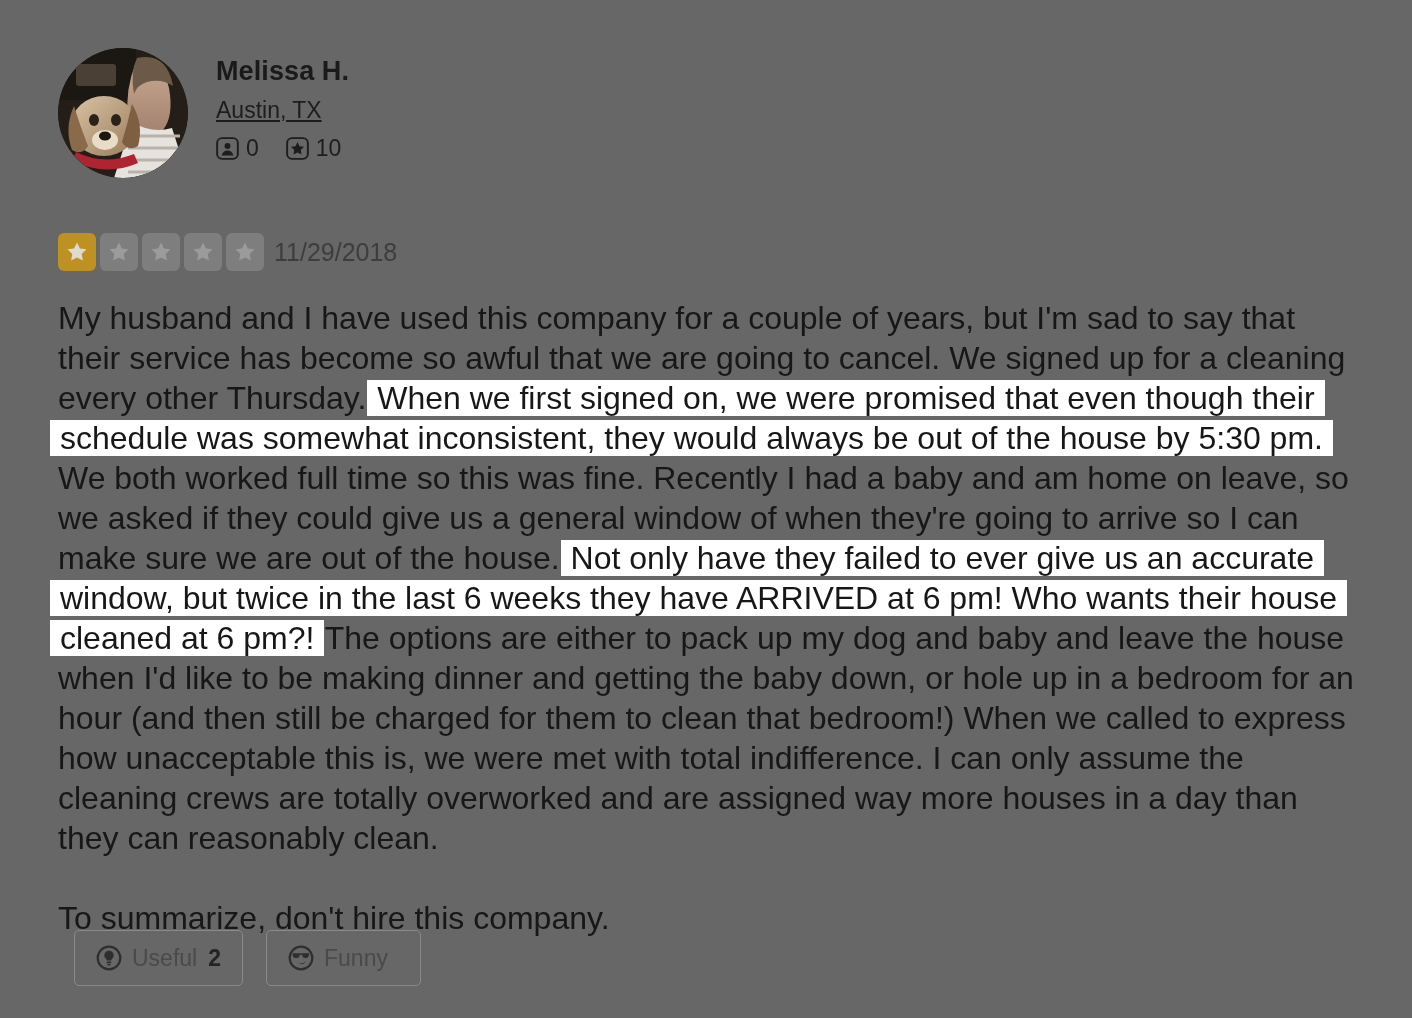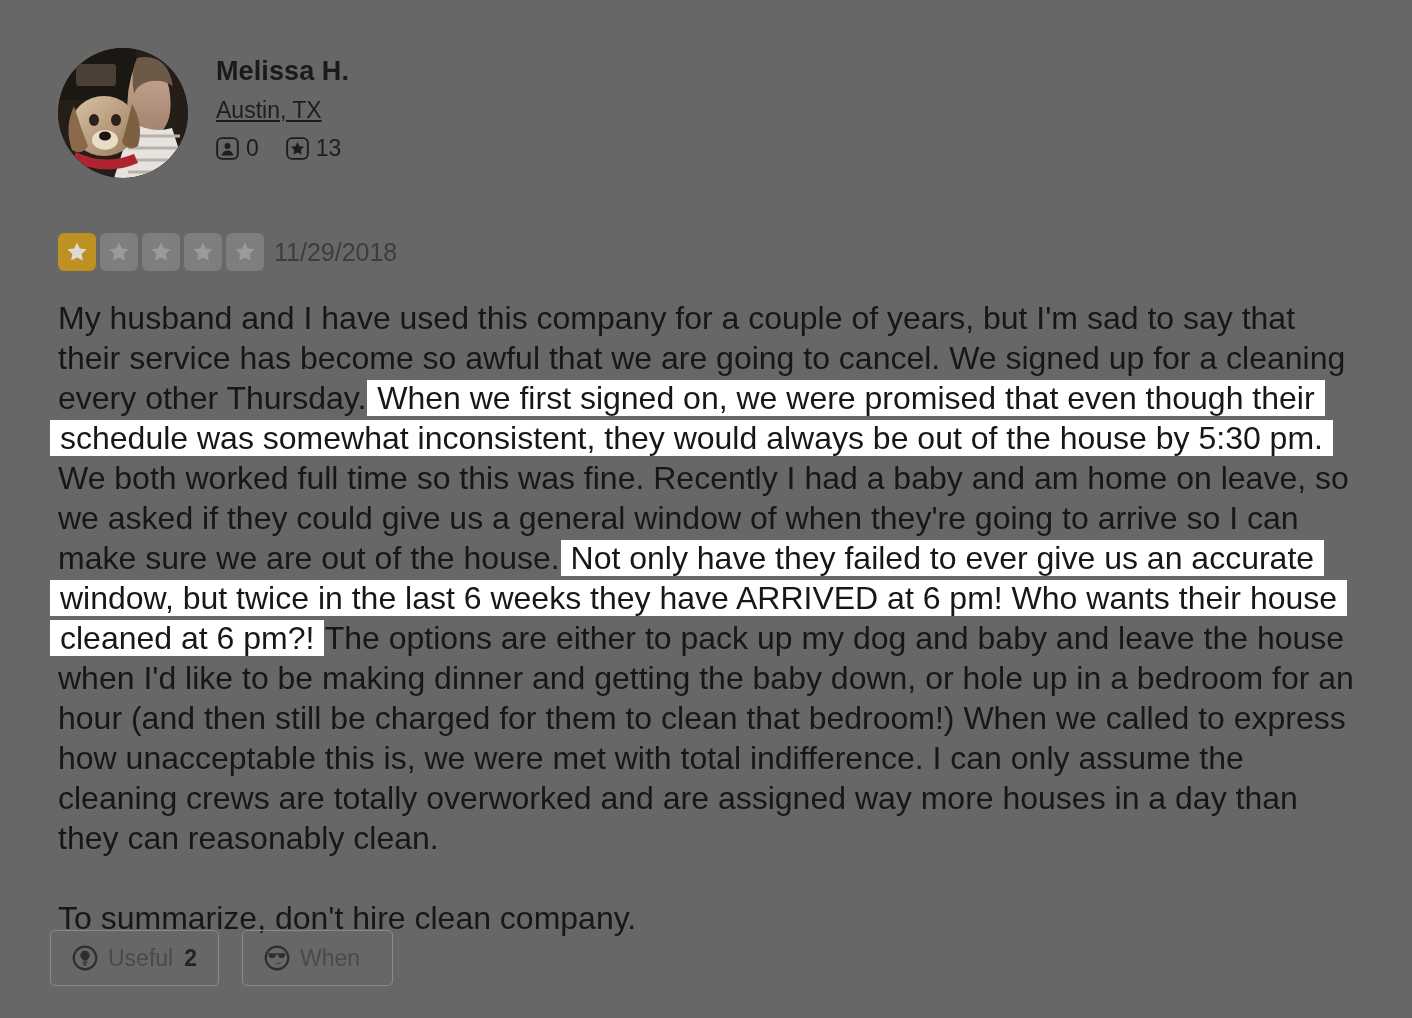--- a/index.html
+++ b/index.html
@@ -131,21 +131,21 @@
     color: #171717;
     padding: 0 2px;
     box-decoration-break: clone;
     -webkit-box-decoration-break: clone;
     box-shadow: 8px 0 0 #ffffff, -8px 0 0 #ffffff;
   }
 
   
   .actions {
     position: absolute;
-    left: 50px;
+    left: 74px;
     top: 930px;
     display: flex;
     gap: 23px;
   }
   .action-btn {
     height: 56px;
     box-sizing: border-box;
     border: 1px solid #8a8a8a;
     border-radius: 5px;
     background: transparent;
@@ -230,21 +230,21 @@
             <path d="M5.8 19.4 q1.4 -5.4 6.2 -5.4 q4.8 0 6.2 5.4 z" fill="#1d1d1d"></path>
           </svg>
           <span class="stat-val">0</span>
         </div>
 
         <div class="stat">
           <svg class="stat-icon" viewBox="0 0 24 24">
             <rect x="1.2" y="1.2" width="21.6" height="21.6" rx="5" fill="none" stroke="#1d1d1d" stroke-width="2"></rect>
             <path d="M12 5.3 l2.1 4.3 4.7 .7 -3.4 3.3 .8 4.7 -4.2 -2.2 -4.2 2.2 .8 -4.7 -3.4 -3.3 4.7 -.7 z" fill="#1d1d1d"></path>
           </svg>
-          <span class="stat-val">13</span>
+          <span class="stat-val">10</span>
         </div>
 
       </div>
     </div>
   </div>
 
   <div class="rating-row">
     <div class="stars">
       <span class="star-box on">
         <svg viewBox="0 0 24 24">
@@ -271,21 +271,21 @@
             <path class="sh" d="M12 2.4 l2.9 6 6.6 .9 -4.8 4.6 1.2 6.6 -5.9 -3.1 -5.9 3.1 1.2 -6.6 -4.8 -4.6 6.6 -.9 z"></path>
           </svg>
       </span>
     </div>
     <div class="review-date">11/29/2018</div>
   </div>
 
   <div class="review-body">
     <p><span>My husband and I have used this company for a couple of years, but I'm sad to say that their service has become so awful that we are going to cancel. We signed up for a cleaning every other Thursday. </span><mark class="hl">When we first signed on, we were promised that even though their schedule was somewhat inconsistent, they would always be out of the house by 5:30 pm.</mark><span> We both worked full time so this was fine. Recently I had a baby and am home on leave, so we asked if they could give us a general window of when they're going to arrive so I can make sure we are out of the house. </span><mark class="hl">Not only have they failed to ever give us an accurate window, but twice in the last 6 weeks they have ARRIVED at 6 pm! Who wants their house cleaned at 6 pm?!</mark><span> The options are either to pack up my dog and baby and leave the house when I'd like to be making dinner and getting the baby down, or hole up in a bedroom for an hour (and then still be charged for them to clean that bedroom!) When we called to express how unacceptable this is, we were met with total indifference. I can only assume the cleaning crews are totally overworked and are assigned way more houses in a day than they can reasonably clean.</span></p>
     <p class="spacer"></p>
-    <p>To summarize, don't hire clean company.</p>
+    <p>To summarize, don't hire this company.</p>
   </div>
 
   <div class="actions">
 
     <button class="action-btn">
       <svg class="btn-icon" viewBox="0 0 26 26">
         <circle cx="13" cy="13" r="11.3" fill="none" stroke="#2e2e2e" stroke-width="2.2"></circle>
         <path d="M13 5.8 a4.6 4.6 0 0 1 2.9 8.2 q-.7 .6 -.8 1.6 h-4.2 q-.1 -1 -.8 -1.6 A4.6 4.6 0 0 1 13 5.8 z" fill="#2e2e2e"></path>
         <rect x="10.7" y="16.6" width="4.6" height="1.7" rx=".85" fill="#2e2e2e"></rect>
         <rect x="11.4" y="19" width="3.2" height="1.6" rx=".8" fill="#2e2e2e"></rect>
@@ -296,19 +296,19 @@
 
 
     <button class="action-btn">
       <svg class="btn-icon" viewBox="0 0 26 26">
         <circle cx="13" cy="13" r="11.3" fill="none" stroke="#2e2e2e" stroke-width="2.2"></circle>
         <path d="M4.6 8.3 h7.2 v1.3 q0 3.5 -3.4 3.5 q-3.4 0 -3.8 -3.2 z" fill="#2e2e2e"></path>
         <path d="M14.2 8.3 h7.2 l-.4 1.6 q-.6 3.2 -3.7 3.2 q-3.1 0 -3.1 -3.5 z" fill="#2e2e2e"></path>
         <rect x="11.4" y="8.3" width="3.2" height="1.5" fill="#2e2e2e"></rect>
         <path d="M8.2 16.6 q4.8 4 9.6 0 q-3 5.2 -9.6 0 z" fill="#2e2e2e"></path>
       </svg>
-      <span class="btn-label">When</span>
+      <span class="btn-label">Funny</span>
       <span class="btn-count"></span>
     </button>
 
   </div>
 
 </div>
 
 </body></html>

